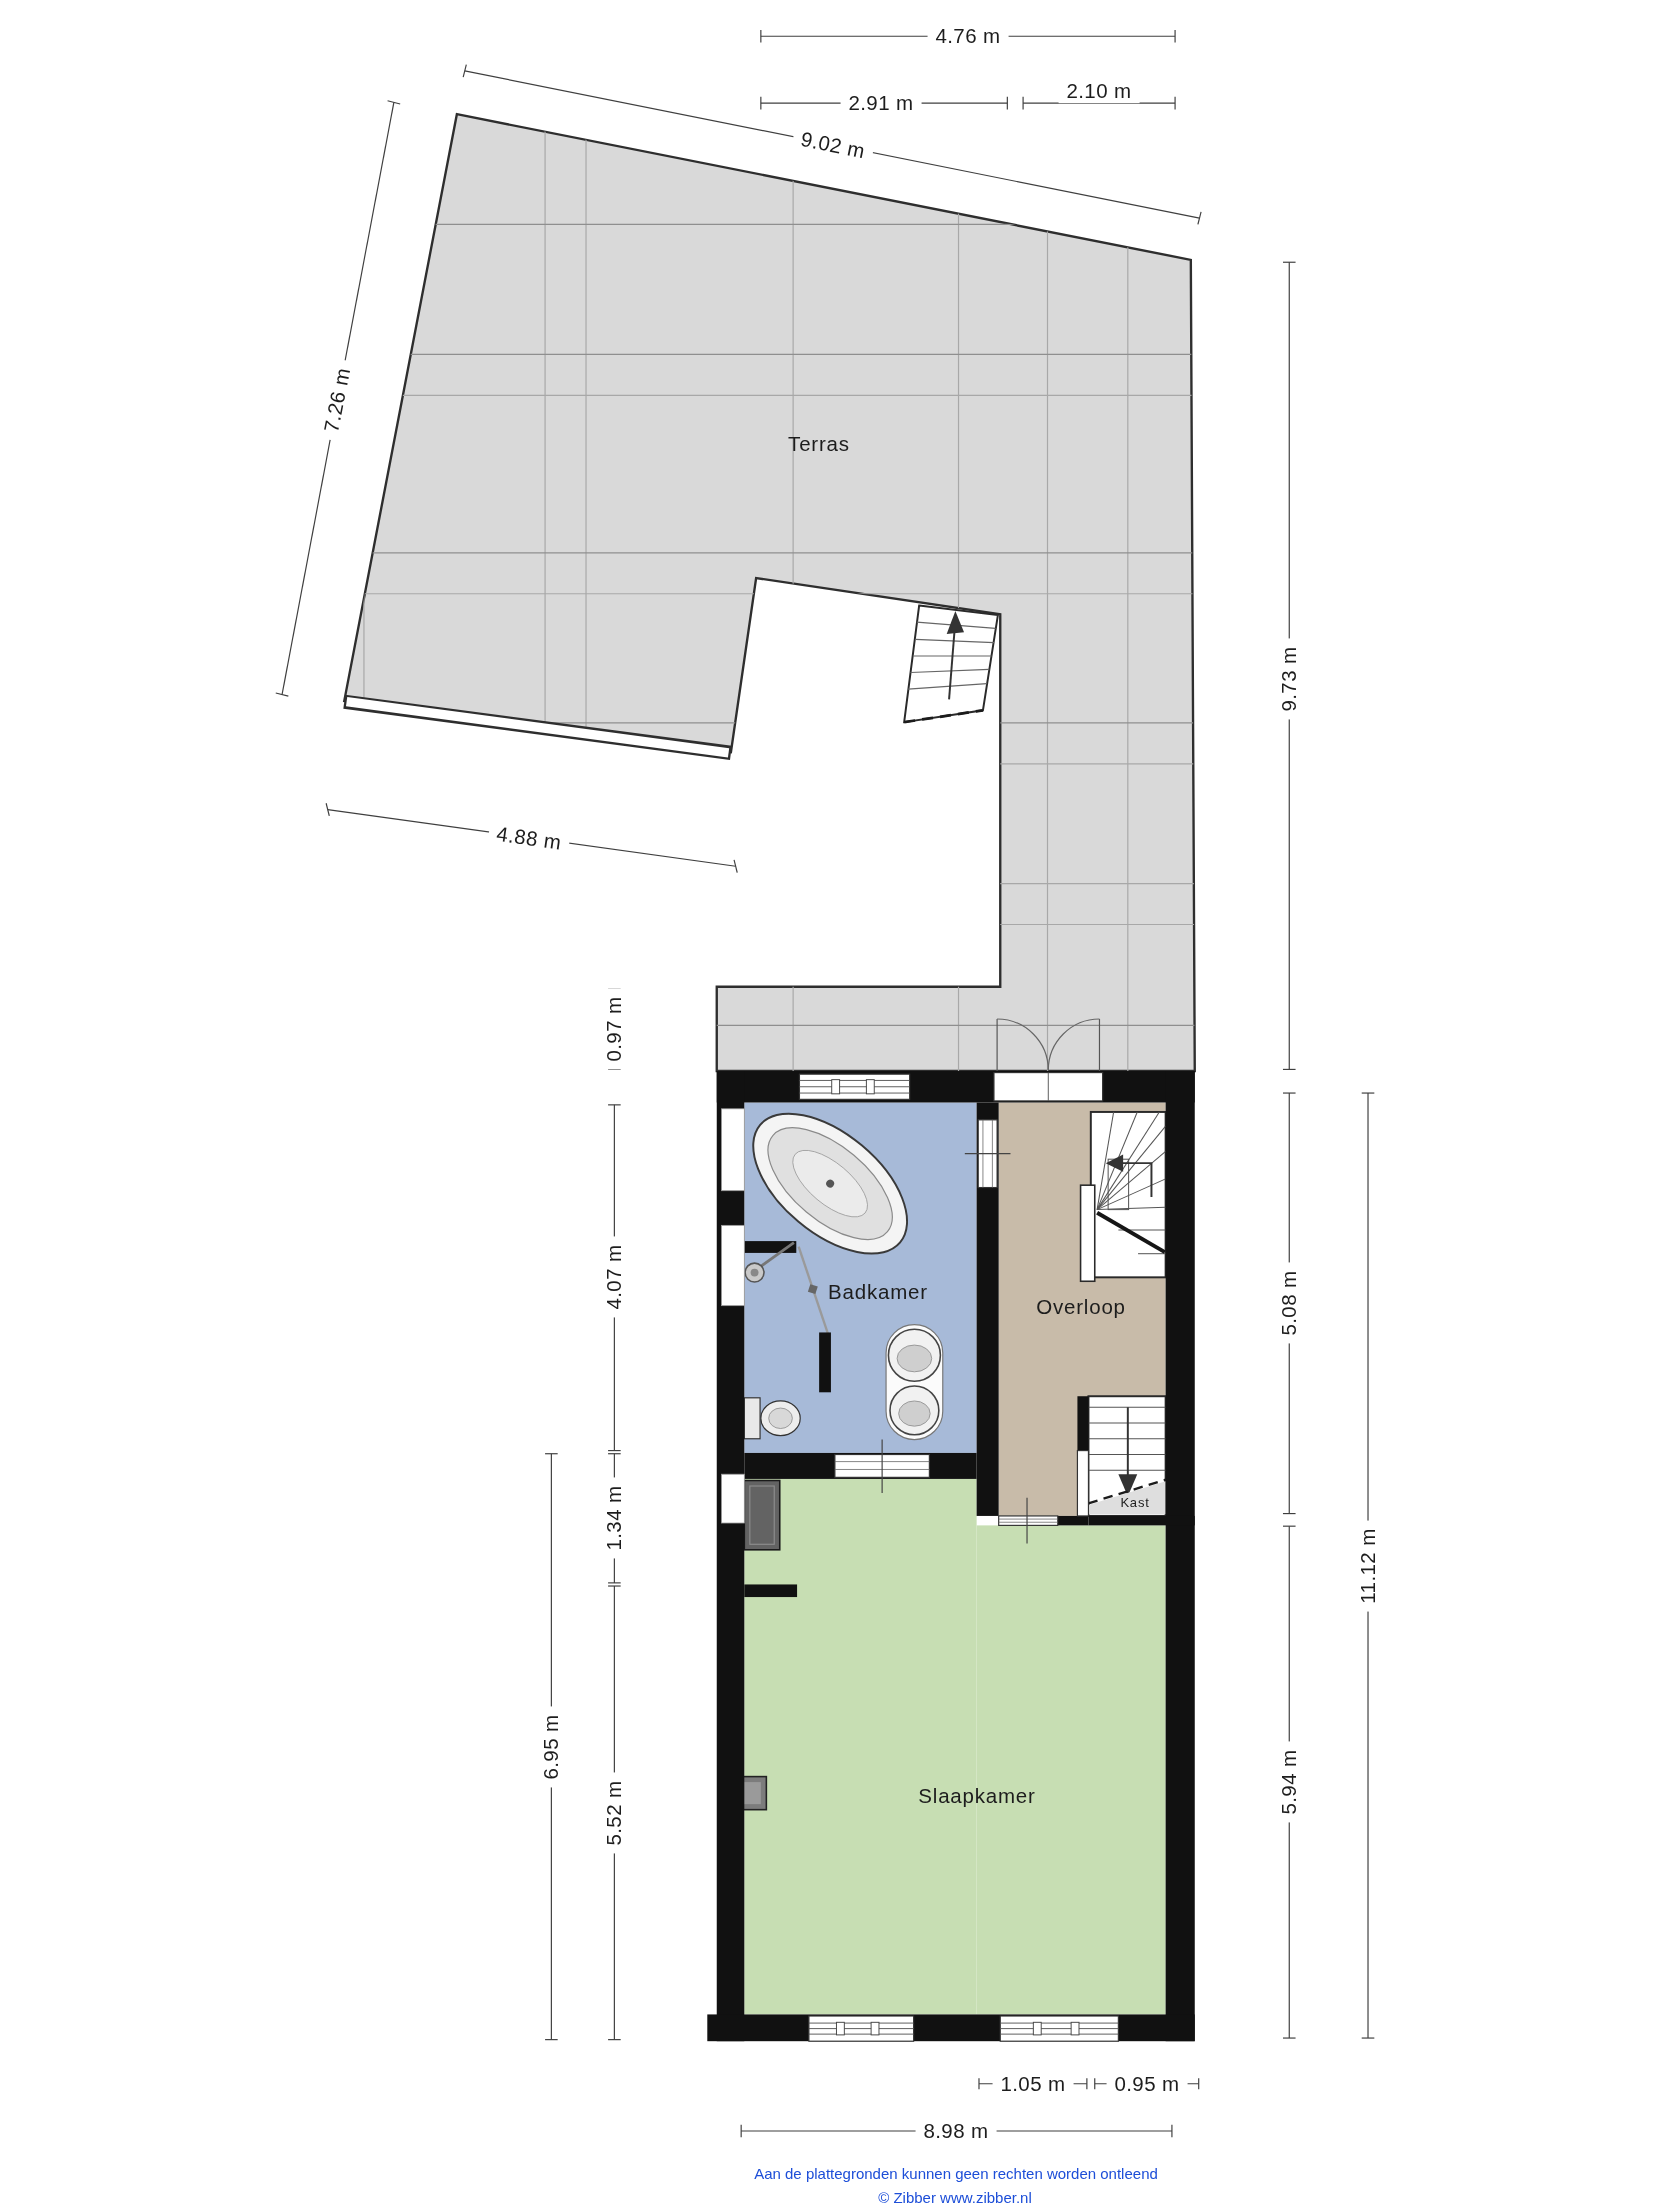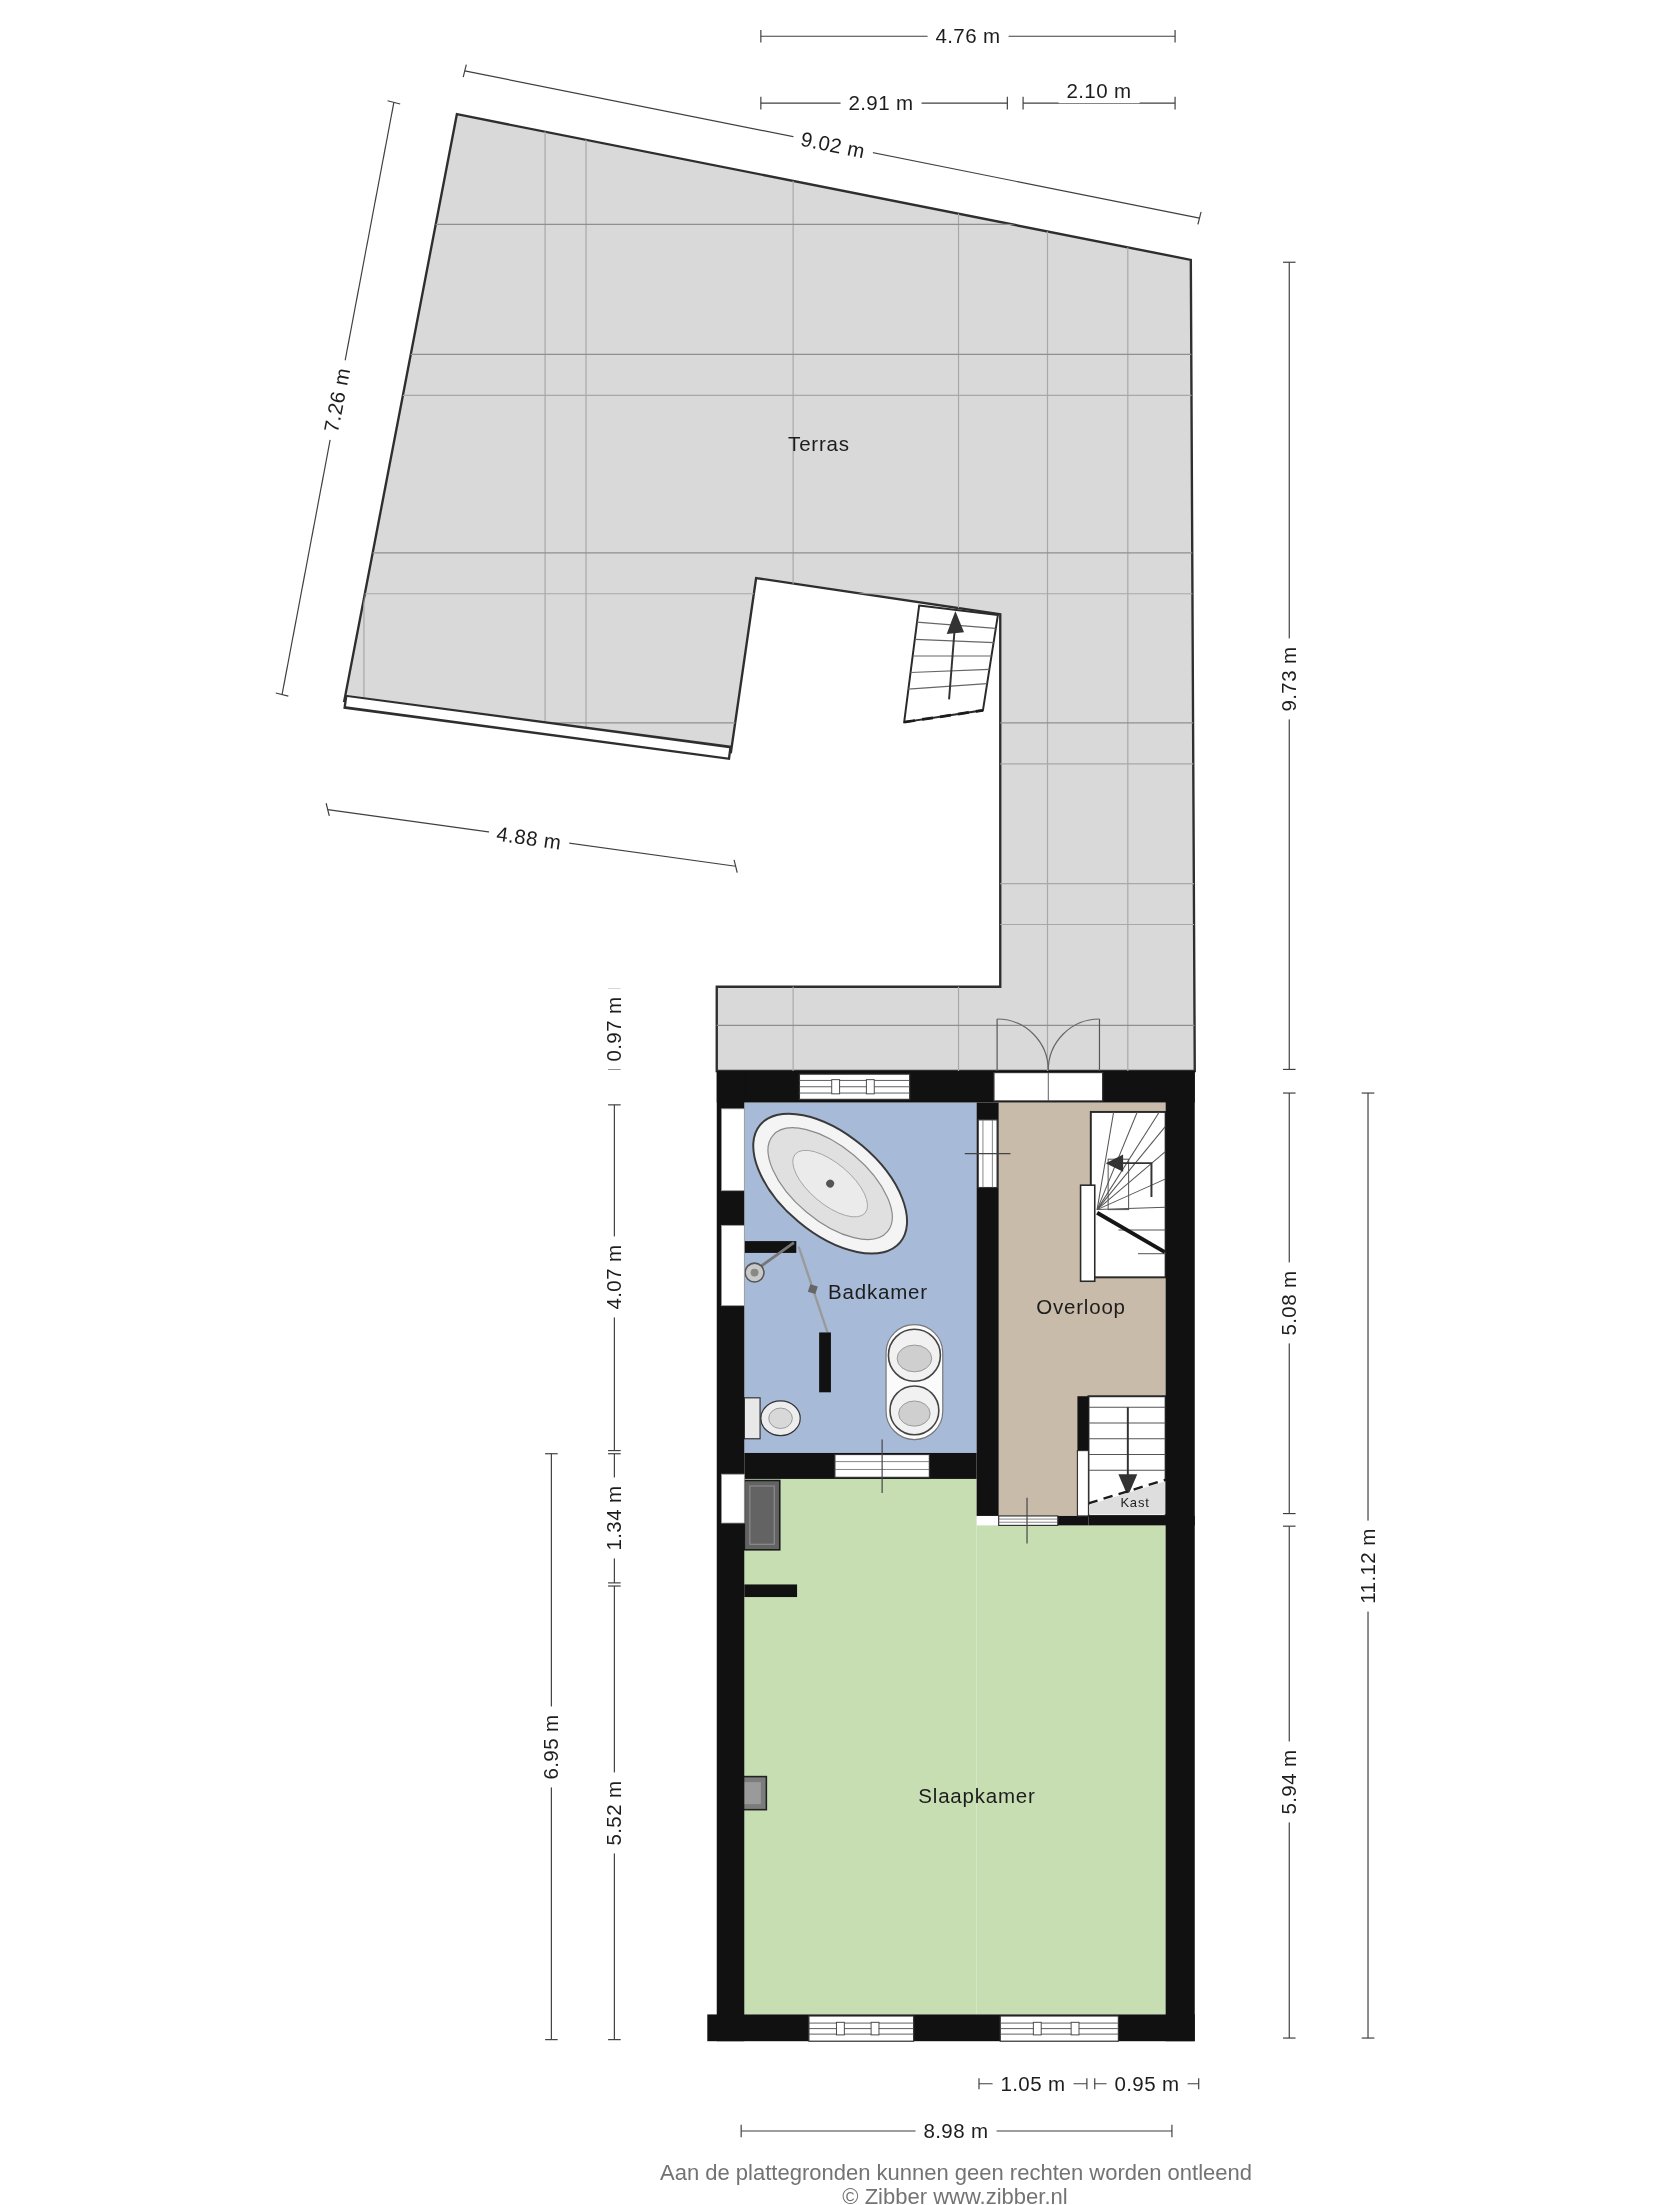--- a/index.html
+++ b/index.html
@@ -8,22 +8,22 @@
     font-family:"Liberation Sans", sans-serif;
   }
   .canvas svg{position:absolute;left:0;top:0;}
   .label{
     position:absolute;white-space:nowrap;color:#1d1d1d;
     font-size:20.5px;line-height:1;letter-spacing:0.4px;
   }
   .dim{background:#ffffff;padding:1.6px 7.9px;}
   .room{background:transparent;letter-spacing:0.8px;}
   .footer{
-    position:absolute;white-space:nowrap;color:#737373;
-    font-size:22px;line-height:1;text-align:left;
+    position:absolute;white-space:nowrap;color:#1d4ed8;
+    font-size:15px;line-height:1;text-align:left;
   }
 </style>
 </head>
 <body>
 
 <div class="canvas">
 
   <svg width="1654" height="2205" viewBox="0 0 2100 2800">
     <defs>
       <clipPath id="terraceClip">

